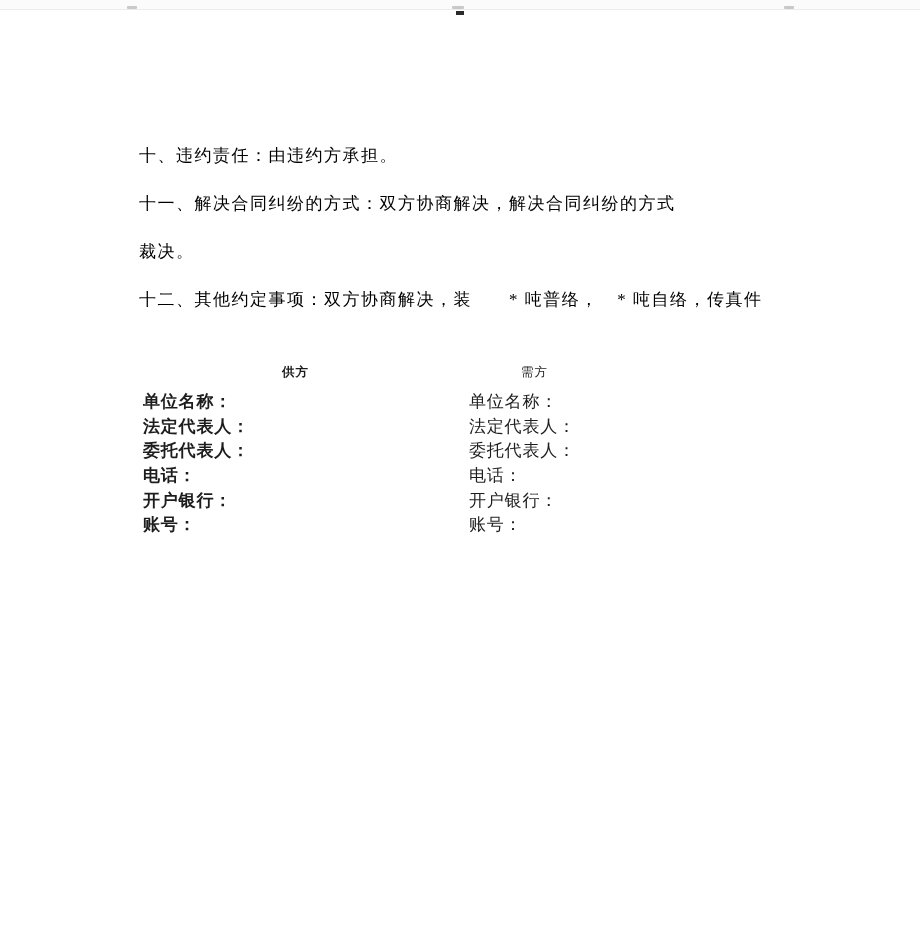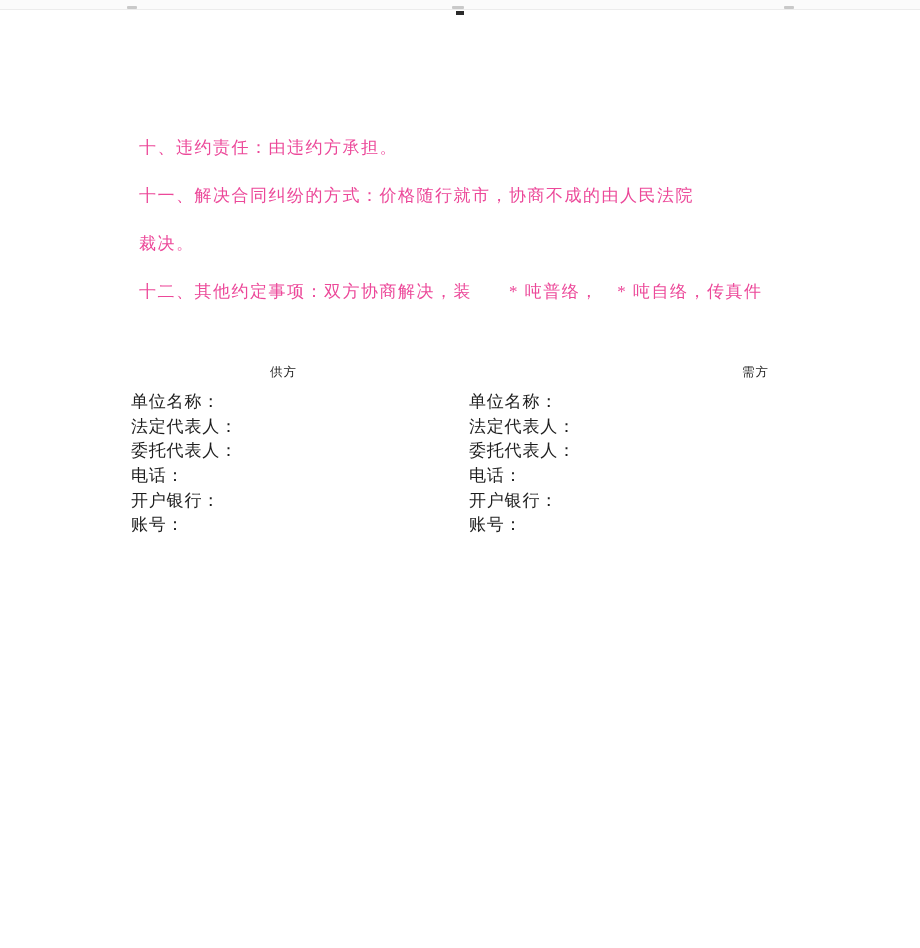--- a/index.html
+++ b/index.html
@@ -37,69 +37,69 @@
     position: absolute;
     top: 11px; left: 456px;
     width: 8px; height: 4px;
     background: #2b2b2b;
   }
 
   
   .doc-lines {
     position: absolute;
     left: 139px;
-    top: 124px;
+    top: 132px;
     width: 660px;
-    color: #ec4899;
+    color: #000000;
     font-size: 17px;
     letter-spacing: 1.5px;
   }
   .doc-line {
     height: 48px;
     line-height: 48px;
     white-space: pre;
   }
 
   
   .party {
     position: absolute;
     top: 365px;
     color: #1d1d1d;
   }
-  .party.supplier { left: 131px; width: 300px; }
+  .party.supplier { left: 143px; width: 300px; font-weight: bold; }
   .party.buyer    { left: 469px; width: 300px; }
   .party-title {
     font-size: 12.5px;
     height: 25px;
     line-height: 15px;
     letter-spacing: 1px;
   }
   .party.supplier .party-title { margin-left: 139px; }
-  .party.buyer    .party-title { margin-left: 68px; text-align: right; }
+  .party.buyer    .party-title { margin-left: 52px; }
   .party-field {
     font-size: 17px;
     height: 24.7px;
     line-height: 24.7px;
     letter-spacing: 0.8px;
     white-space: pre;
   }
 </style>
 </head>
 <body>
 
 <div class="top-strip">
   <span class="edge-artifact a-left"></span>
   <span class="edge-artifact a-center"></span>
   <span class="edge-artifact a-right"></span>
 </div>
 <div class="dark-dash"></div>
 
 <div class="doc-lines">
   <div class="doc-line">十、违约责任：由违约方承担。</div>
-  <div class="doc-line">十一、解决合同纠纷的方式：价格随行就市，协商不成的由人民法院</div>
+  <div class="doc-line">十一、解决合同纠纷的方式：双方协商解决，解决合同纠纷的方式</div>
   <div class="doc-line">裁决。</div>
   <div class="doc-line">十二、其他约定事项：双方协商解决，装　　* 吨普络，　* 吨自络，传真件</div>
 </div>
 
 <div class="party supplier">
   <div class="party-title">供方</div>
   <div class="party-field">单位名称：</div>
   <div class="party-field">法定代表人：</div>
   <div class="party-field">委托代表人：</div>
   <div class="party-field">电话：</div>

